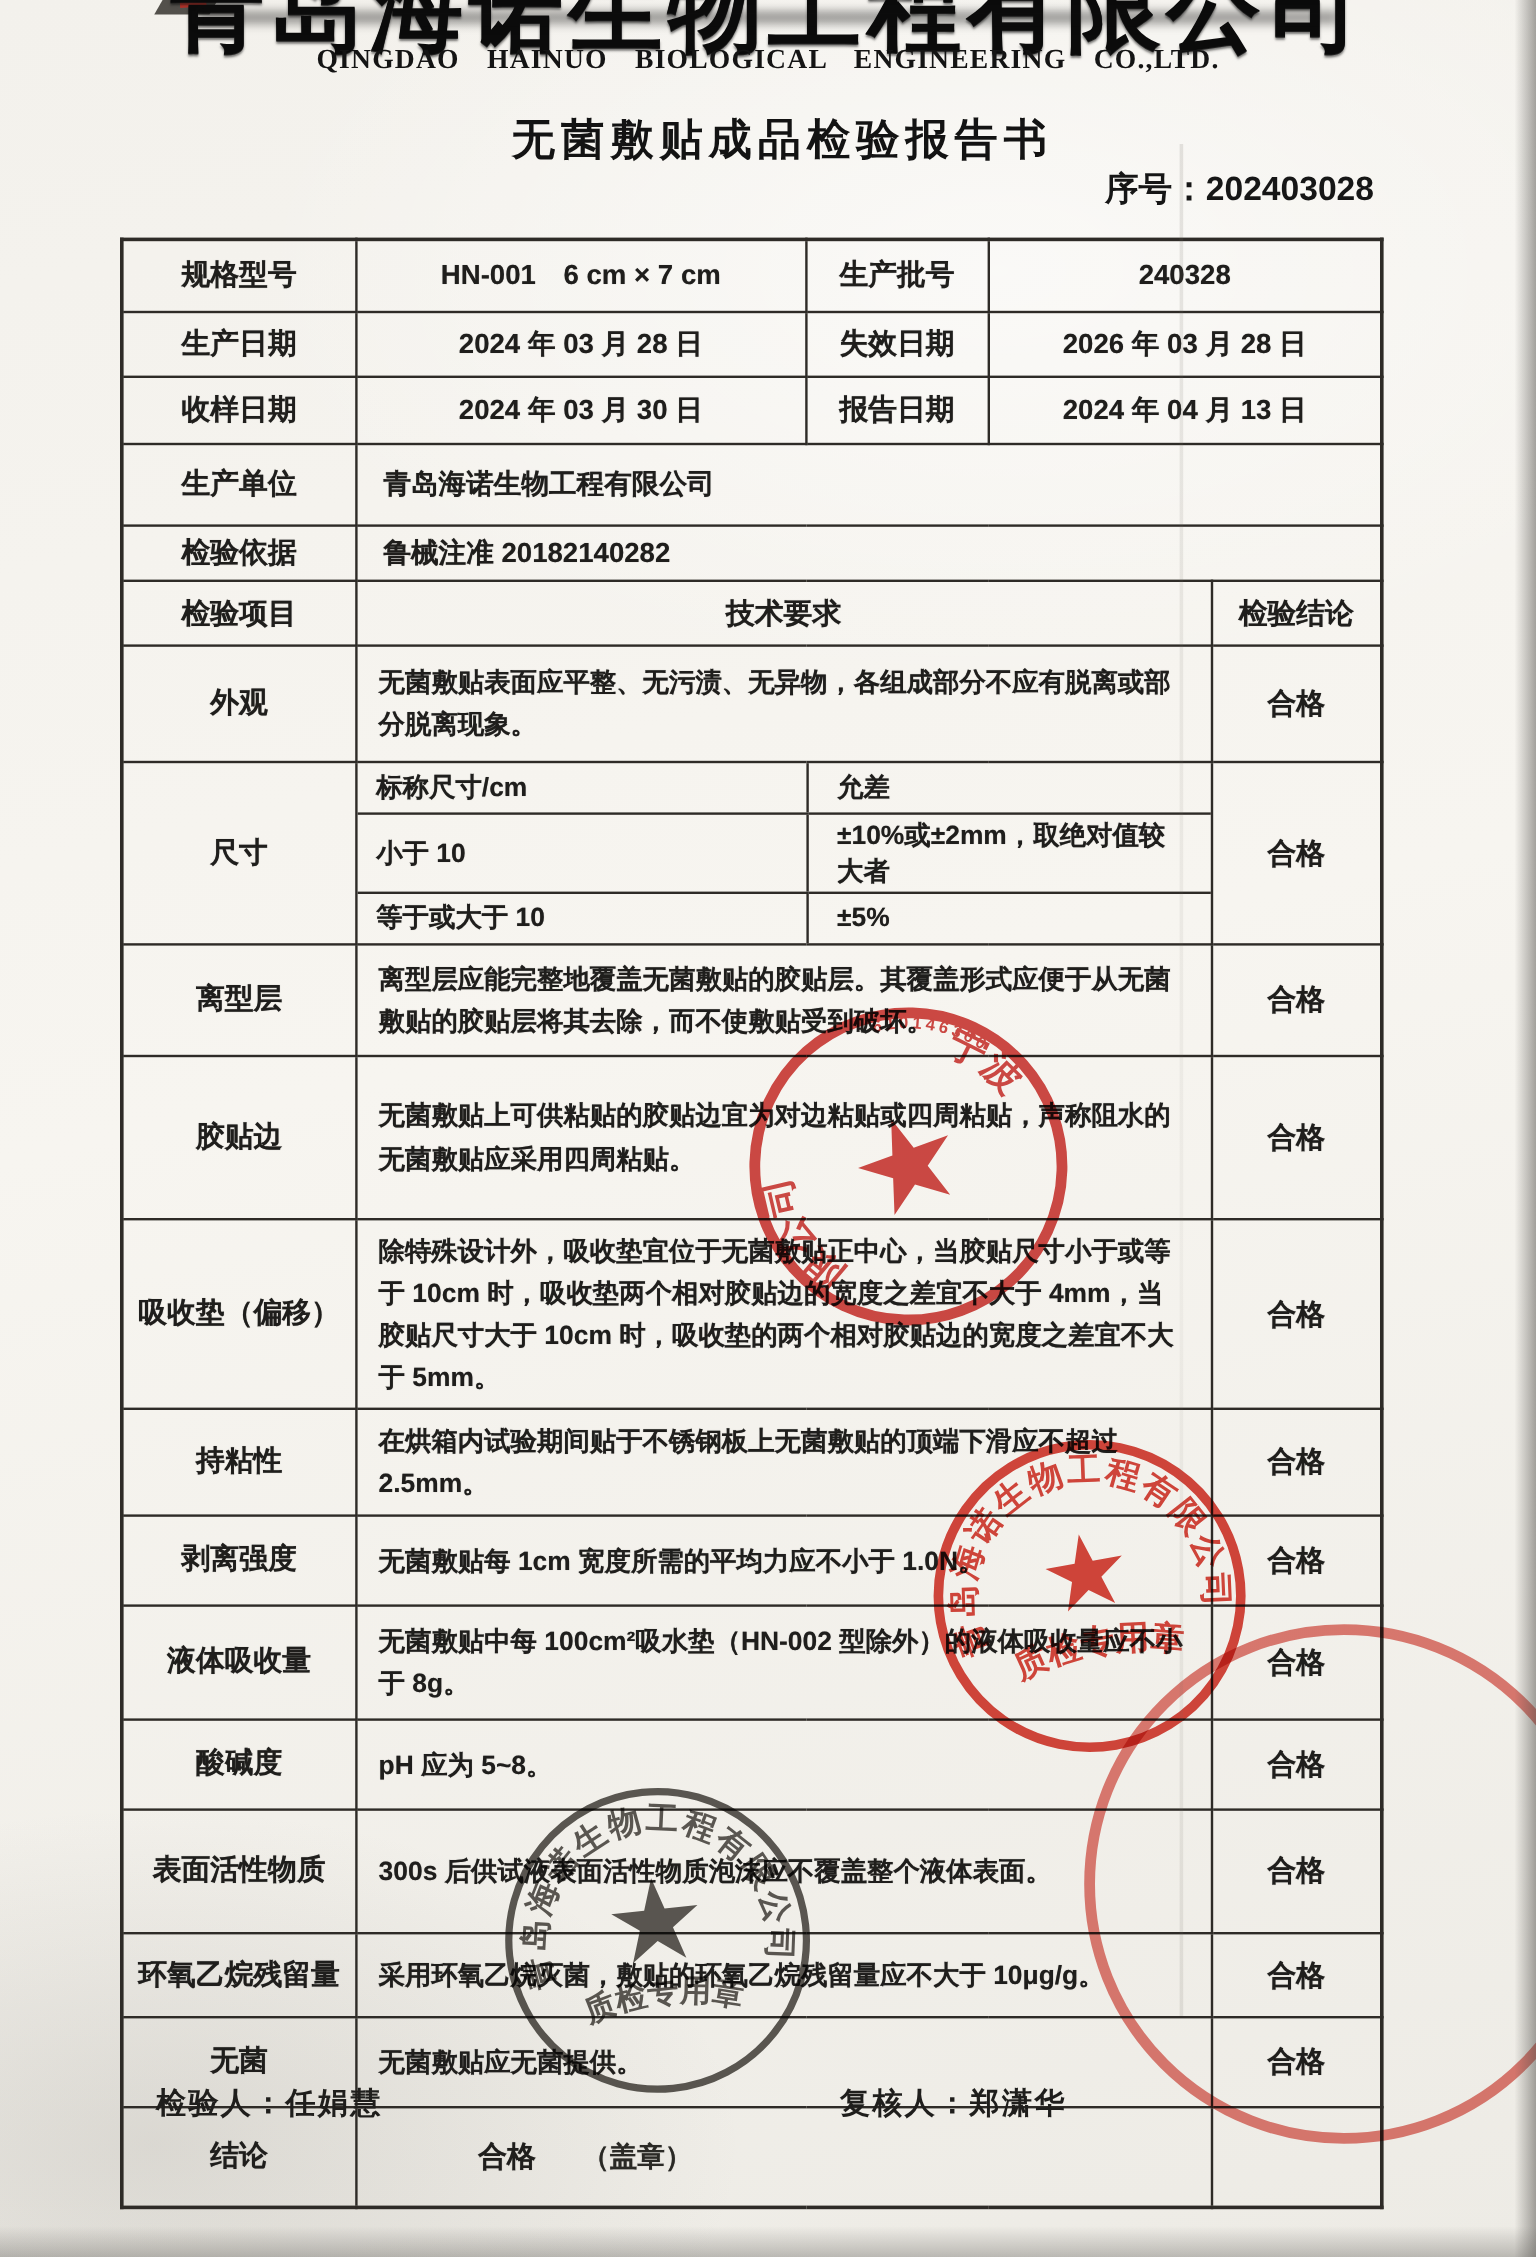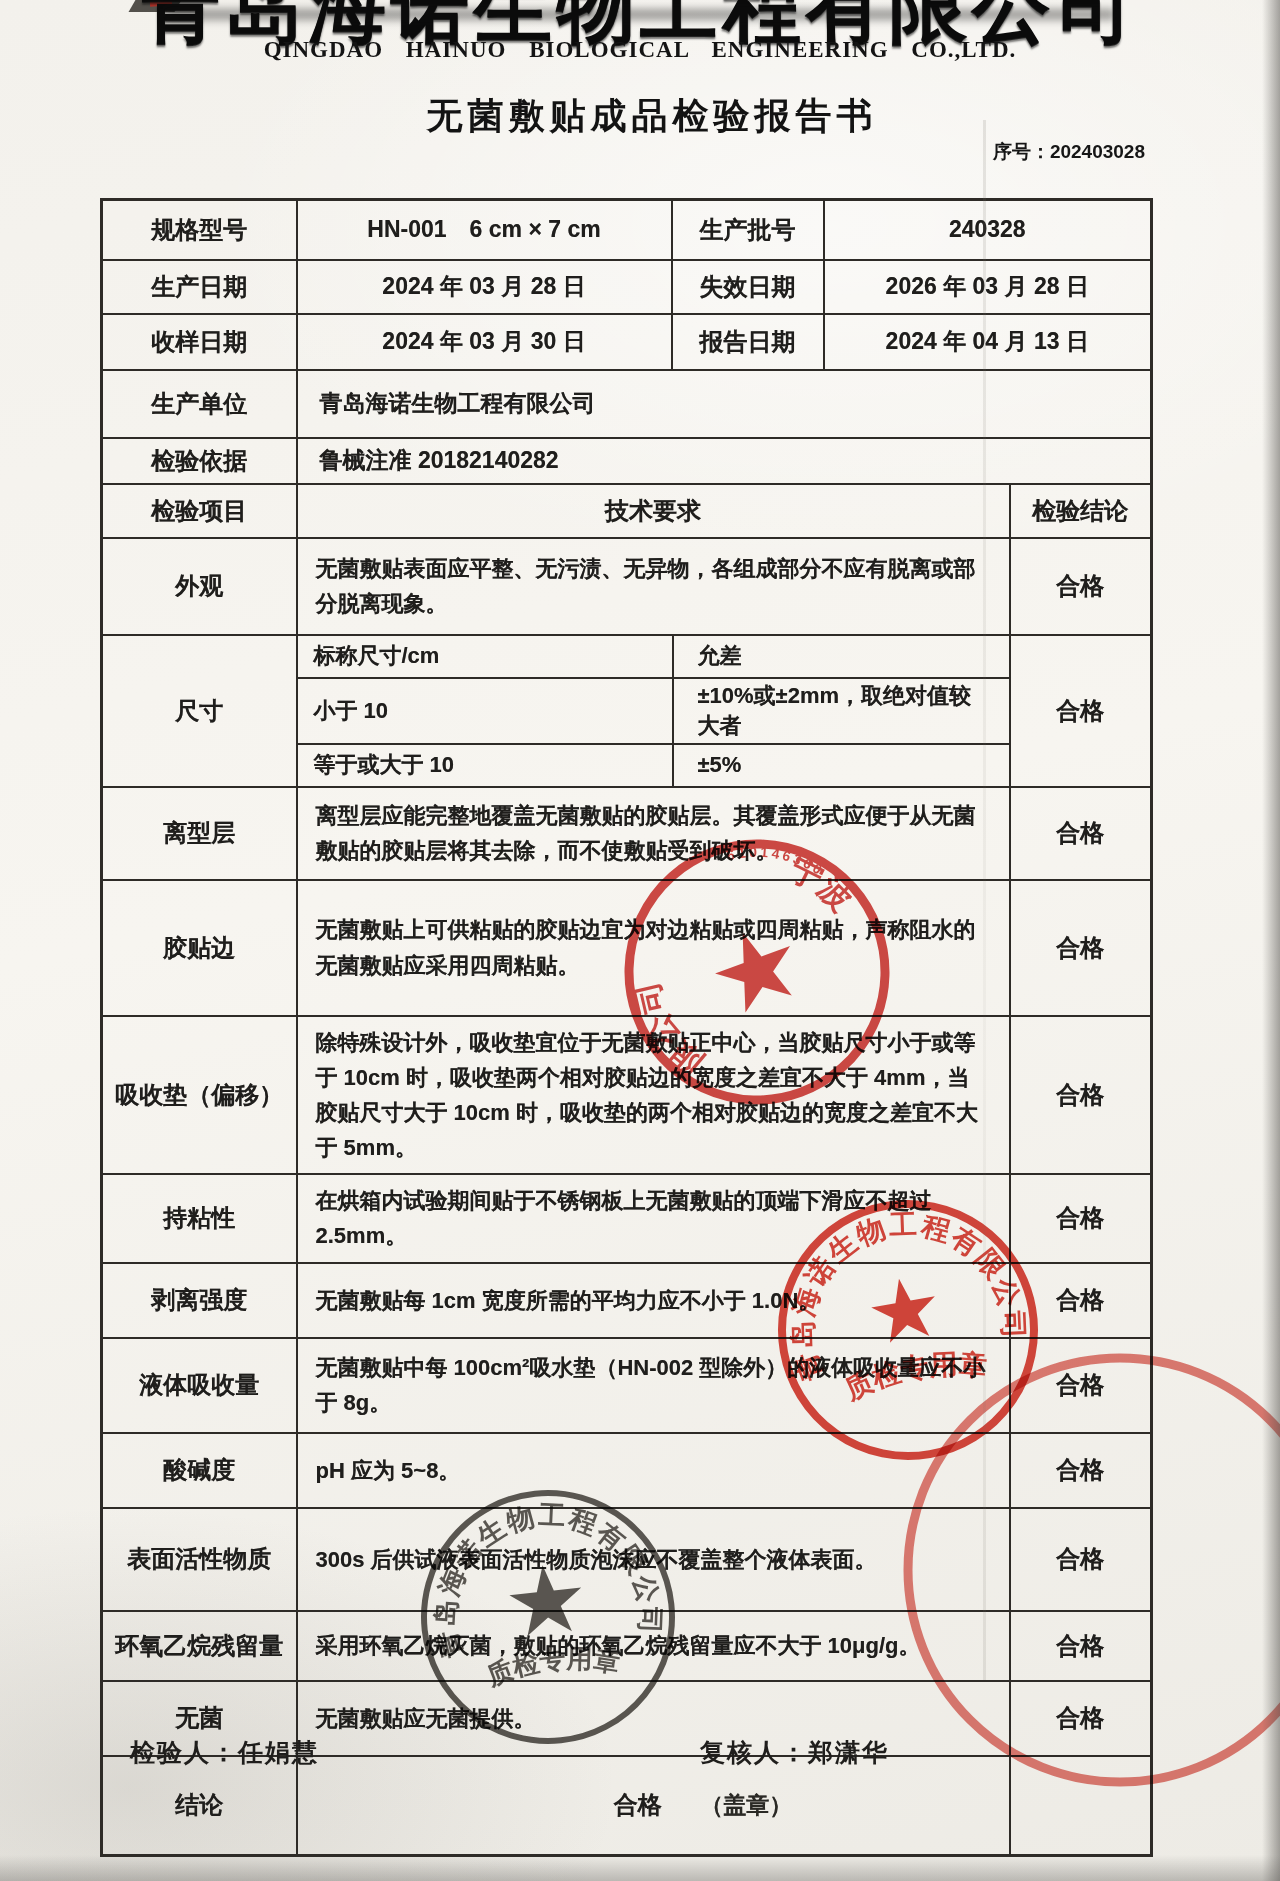--- a/index.html
+++ b/index.html
@@ -27,41 +27,41 @@
     font-size:78px;font-weight:900;letter-spacing:5px;color:#0b0b0b;
     text-shadow:0 3px 2px rgba(15,15,15,.55), 0 1px 0 rgba(15,15,15,.8);
     filter:blur(.5px);}
   .smear{position:absolute;top:9px;left:165px;right:165px;height:11px;
     background:rgba(12,12,12,.38);filter:blur(4px);}
   .company-en{position:absolute;top:37px;left:0;width:100%;text-align:center;
     font-family:"Liberation Serif","DejaVu Serif",serif;font-weight:700;
     font-size:23px;letter-spacing:1px;word-spacing:16px;color:#141414;}
   .report-title{position:absolute;top:80px;left:0;width:100%;margin:12px;text-align:center;
     font-size:36px;font-weight:700;letter-spacing:5px;color:#131313;}
-  .serial{position:absolute;top:139px;right:135px;font-size:19px;font-weight:700;color:#161616;}
+  .serial{position:absolute;top:139px;right:135px;font-size:28px;font-weight:700;color:#161616;}
 
   
   table.report{position:absolute;left:100px;top:198px;width:1050px;
     border-collapse:collapse;table-layout:fixed;
     border:3px solid #2e2b27;}
   table.report td{border:2px solid #2e2b27;vertical-align:middle;
     text-shadow:0 0 .6px rgba(20,20,20,.55);}
   td.lbl{font-size:24px;font-weight:700;text-align:center;padding:0 6px;line-height:1.25;}
   td.val{font-size:23px;font-weight:700;text-align:center;padding:0 6px;}
   td.val-left{font-size:23px;font-weight:700;text-align:left;padding:0 6px 0 22px;}
   td.req{font-size:22px;font-weight:600;text-align:left;padding:8px 18px;line-height:1.6;}
   td.concl{font-size:24px;font-weight:700;text-align:center;}
   td.hdr{font-size:24px;font-weight:700;text-align:center;}
   td.subwrap{padding:0;}
   table.sub{width:100%;height:100%;border-collapse:collapse;table-layout:fixed;}
   table.sub td{border:0;border-bottom:2px solid #2e2b27;font-size:22px;font-weight:600;
     text-align:left;padding:2px 16px;}
   table.sub tr:last-child td{border-bottom:0;}
   table.sub td.c2{border-left:2px solid #2e2b27;padding-left:24px;}
-  .concl-cellrow{ text-align:center; }
+  .concl-cellrow{ text-align:left; }
   .concl-pass{display:inline-block;margin-left:100px;font-size:24px;font-weight:700;}
   .seal-note{display:inline-block;margin-left:34px;font-size:23px;font-weight:600;color:#2a2925;}
 
   
   .signatures{position:absolute;left:100px;top:1736px;width:1050px;height:40px;font-weight:700;}
   .sig-inspector{position:absolute;left:30px;top:0;font-size:25px;letter-spacing:2px;}
   .sig-reviewer{position:absolute;left:600px;top:0;font-size:25px;letter-spacing:2px;}
 
   
   .stamp{position:absolute;mix-blend-mode:multiply;pointer-events:none;}
@@ -202,21 +202,21 @@
         <td class="lbl">环氧乙烷残留量</td>
         <td class="req" colspan="3">采用环氧乙烷灭菌，敷贴的环氧乙烷残留量应不大于 10μg/g。</td>
         <td class="concl">合格</td>
       </tr>
       <tr style="height:75px">
         <td class="lbl">无菌</td>
         <td class="req" colspan="3">无菌敷贴应无菌提供。</td>
         <td class="concl">合格</td>
       </tr>
 
-      <tr style="height:100px">
+      <tr style="height:84px">
         <td class="lbl">结论</td>
         <td class="concl-cellrow" colspan="3">
           <span class="concl-pass">合格</span>
           <span class="seal-note">（盖章）</span>
         </td>
         <td class="concl"></td>
       </tr>
     </tbody>
   </table>
 

